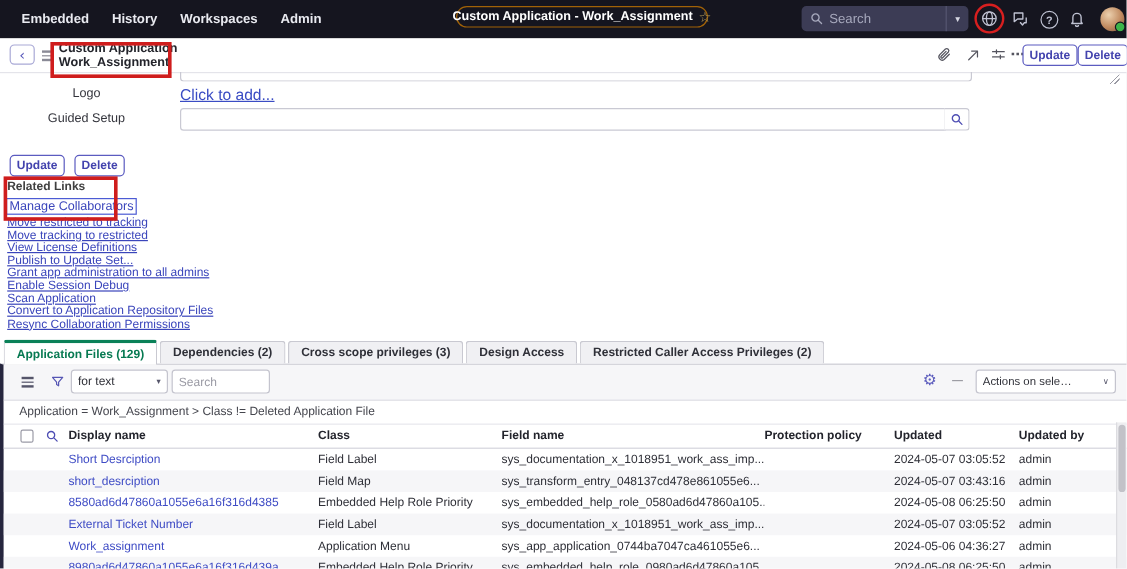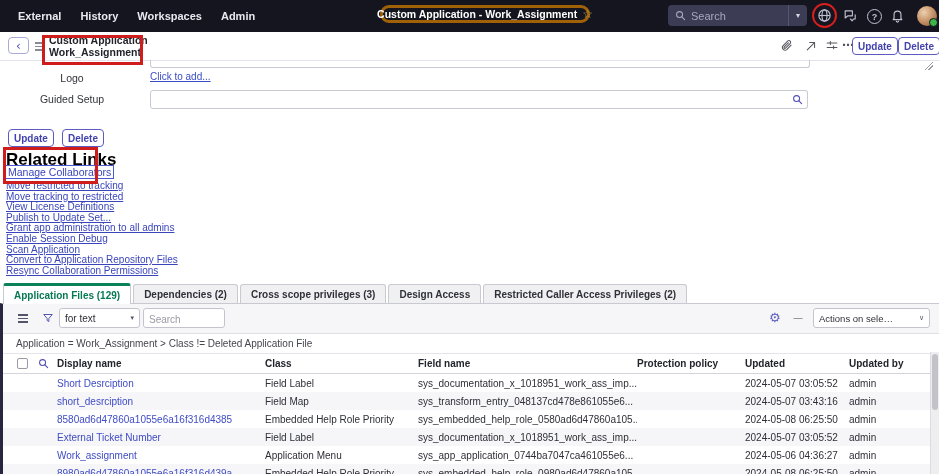--- a/index.html
+++ b/index.html
@@ -5,21 +5,21 @@
   html,body{margin:0;padding:0;background:#e8e8ec;}
   .screen{position:relative;width:939px;height:474px;background:#fff;overflow:hidden;
           font-family:"Liberation Sans",sans-serif;color:#2e2f37;}
   .abs{position:absolute;}
   .glyph{font-family:"DejaVu Sans",sans-serif;}
 
   
   .topbar{position:absolute;left:0;top:0;right:0;height:32px;background:#15151f;}
   .topmenu{position:absolute;left:18px;top:0;height:32px;display:flex;align-items:center;}
   .topmenu .mi{color:#e9eaf0;font-size:11px;font-weight:bold;margin-right:19px;cursor:pointer;white-space:nowrap;}
-  .pill{position:absolute;left:380px;top:5px;width:210px;height:18px;border:3px solid #a16207;border-radius:11px;
+  .pill{position:absolute;left:380px;top:5px;width:210px;height:18px;border:1px solid #a16207;border-radius:11px;
         display:flex;align-items:center;justify-content:center;gap:5px;box-sizing:border-box;}
   .pill-label{color:#fff;font-size:10.5px;font-weight:bold;white-space:nowrap;}
   .pill-star{color:#b59a55;font-size:12px;line-height:1;}
   .tsearch{position:absolute;left:668px;top:5px;width:139px;height:21px;background:#3c3c55;border-radius:4px;
            display:flex;align-items:center;box-sizing:border-box;}
   .tsearch input{flex:1;min-width:0;background:transparent;border:none;outline:none;color:#e6e6f0;font-size:11px;
                  padding:0 0 0 5px;font-family:"Liberation Sans",sans-serif;}
   .tsearch input::placeholder{color:#a7a9bd;}
   .tsearch .magwrap{margin-left:7px;display:flex;}
   .tsearch-caret{width:18px;height:100%;border-left:1px solid #565672;display:flex;align-items:center;
@@ -47,31 +47,31 @@
   .btn{height:18px;border:1px solid #5b5bc0;border-radius:4px;background:#fff;color:#4343ae;font-size:10px;
        font-weight:bold;display:inline-flex;align-items:center;justify-content:center;padding:0 5px;
        box-sizing:border-box;cursor:pointer;font-family:"Liberation Sans",sans-serif;white-space:nowrap;}
 
   
   .partial-field{position:absolute;left:150px;top:60px;width:660px;height:8px;border:1px solid #c9c9d3;
                  border-top:none;border-radius:0 0 3px 3px;box-sizing:border-box;}
   .resize-grip{position:absolute;left:925px;top:62px;width:8px;height:8px;
                background:linear-gradient(135deg,transparent 45%,#9a9aa4 45%,#9a9aa4 55%,transparent 55%,transparent 68%,#9a9aa4 68%,#9a9aa4 78%,transparent 78%);}
   .flabel{position:absolute;left:0;width:144px;text-align:center;font-size:10.5px;color:#33343c;}
-  .linkblue{color:#3a4cc4;font-size:10px;text-decoration:underline;cursor:pointer;}
+  .linkblue{color:#3a4cc4;font-size:13px;text-decoration:underline;cursor:pointer;}
   .gfield{position:absolute;left:150px;top:90px;width:638px;height:19px;border:1px solid #c9c9d3;
           border-radius:3px 0 0 3px;box-sizing:border-box;background:#fff;}
   .gfield input{width:100%;height:100%;border:none;outline:none;padding:0 4px;font-size:10.5px;box-sizing:border-box;
                 font-family:"Liberation Sans",sans-serif;background:transparent;}
   .gbtn{position:absolute;left:787px;top:90px;width:21px;height:19px;border:1px solid #c9c9d3;border-left:none;
         border-radius:0 3px 3px 0;background:#fff;display:flex;align-items:center;justify-content:center;
         box-sizing:border-box;cursor:pointer;}
 
   
-  .rl-heading{position:absolute;left:6px;top:150px;font-size:17px;font-weight:bold;color:#000000;}
+  .rl-heading{position:absolute;left:6px;top:150px;font-size:10px;font-weight:bold;color:#404040;}
   .rl-focus{position:absolute;left:6px;top:166px;font-size:10.5px;color:#3a45bb;
             outline:1px solid #4c5bd4;padding:0 2px;cursor:pointer;}
   .rl-list{position:absolute;left:6px;top:179px;list-style:none;margin:0;padding:0;}
   .rl-list li{height:10.6px;line-height:10.6px;}
   .rl-list a{font-size:10px;color:#3a45bb;text-decoration:underline;cursor:pointer;white-space:nowrap;}
 
   
   .anno{position:absolute;border:3px solid #cf1d1d;box-sizing:border-box;z-index:60;pointer-events:none;}
 
   
@@ -116,21 +116,21 @@
   .vscroll{position:absolute;right:0;top:48px;bottom:0;width:9px;background:#eeeef1;border-left:1px solid #dcdce0;box-sizing:border-box;}
   .vthumb{position:absolute;left:1px;right:1px;top:2px;height:56px;background:#c2c2c8;border-radius:4px;cursor:pointer;}
 </style>
 </head>
 <body>
 
 <div class="screen">
 
   <header class="topbar">
     <nav class="topmenu">
-      <span class="mi">External</span>
+      <span class="mi">Embedded</span>
       <span class="mi">History</span>
       <span class="mi">Workspaces</span>
       <span class="mi">Admin</span>
     </nav>
 
     <div class="pill">
       <span class="pill-label">Custom Application - Work_Assignment</span>
       <span class="pill-star glyph">☆</span>
     </div>
 

